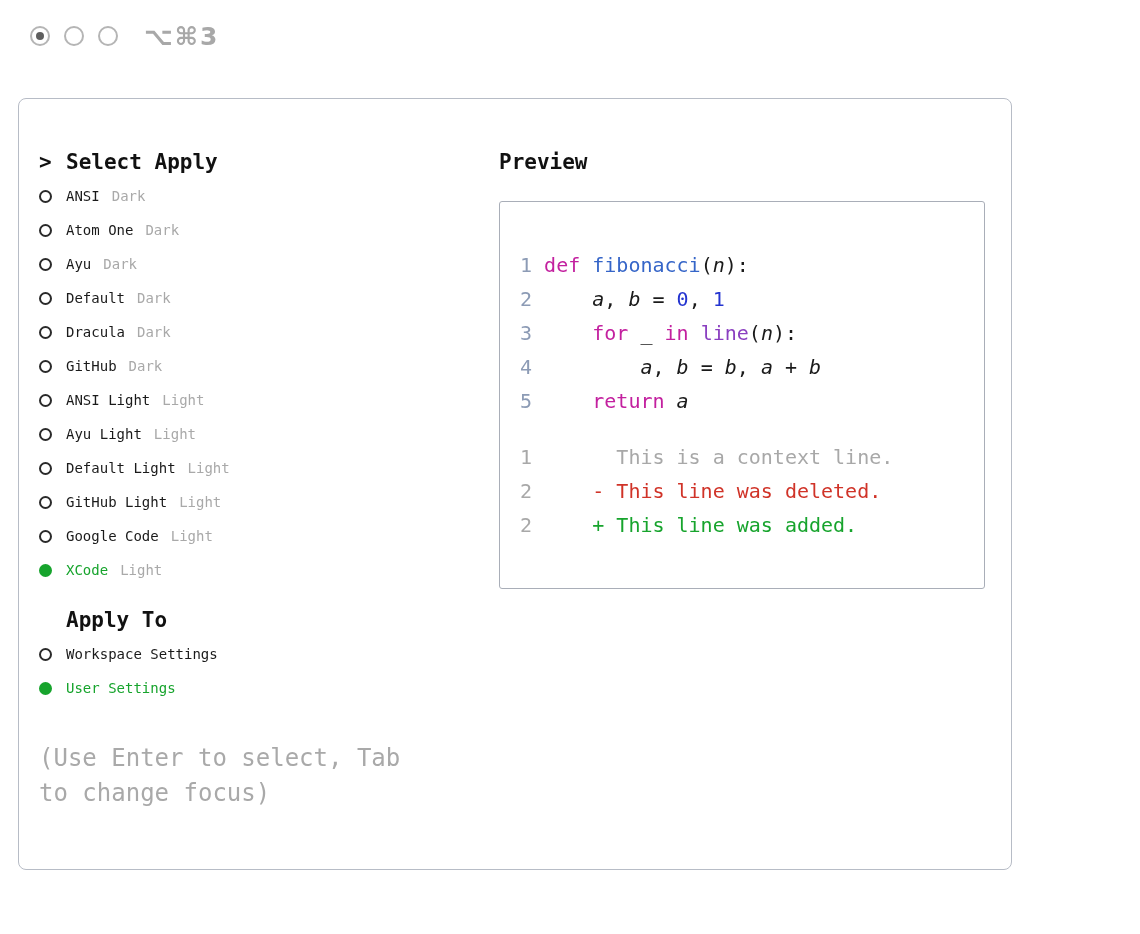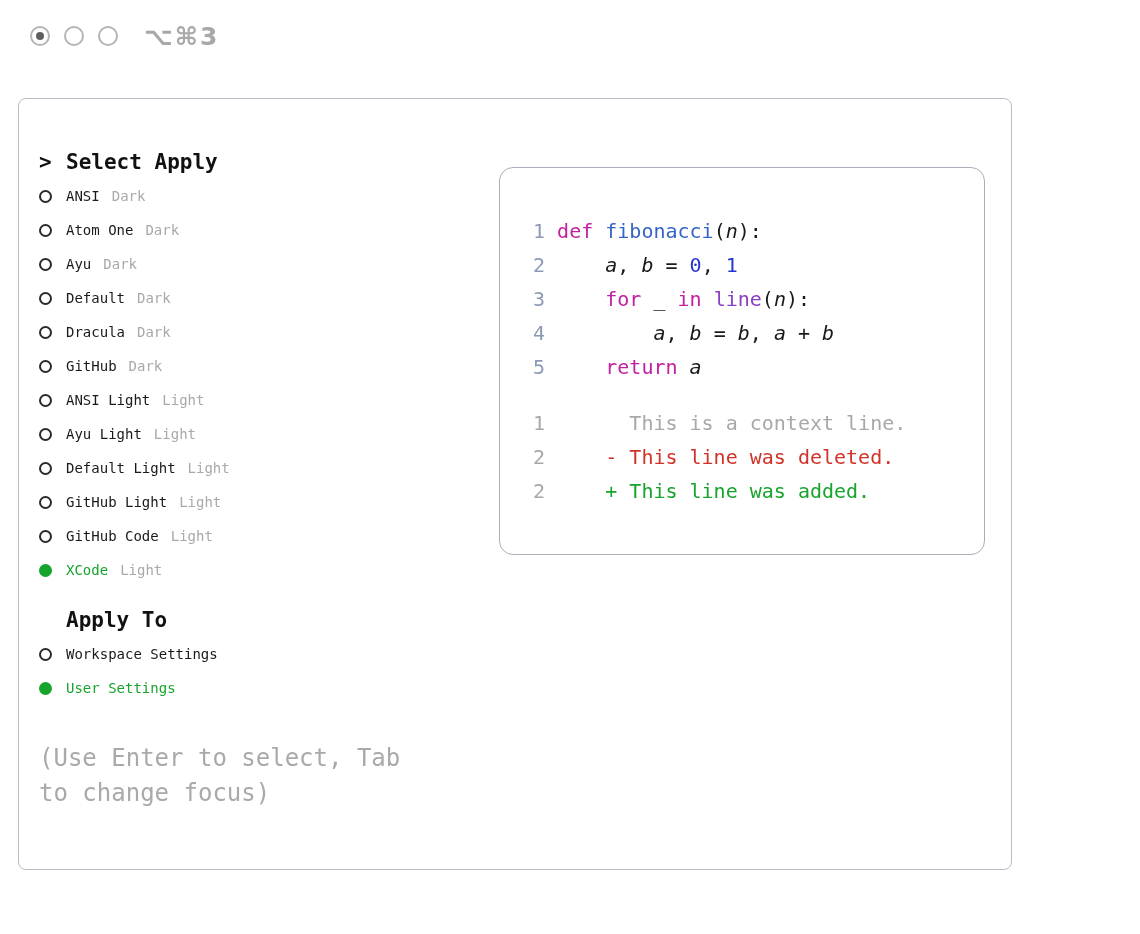--- a/index.html
+++ b/index.html
@@ -37,21 +37,21 @@
   .radio{width:13px;height:13px;border:2px solid #2a2a2a;border-radius:50%;}
   .radio.on{background:var(--green);border-color:var(--green);}
   .t-name{color:var(--text);}
   .selected .t-name{color:var(--green);}
   .t-variant{color:var(--muted);margin-left:12px;}
   .apply-title{margin-top:16px;}
   .hint{margin-top:36px;color:var(--muted);font-size:24px;line-height:35px;max-width:400px;}
 
   
   .preview-title{font-size:21px;font-weight:bold;height:34px;display:flex;align-items:center;color:#111;}
-  .preview-box{margin-top:22px;border:1px solid #a9aeb8;border-radius:14px;padding:46px 16px 46px 33px;}
+  .preview-box{margin-top:22px;border:1px solid #a9aeb8;border-radius:3px;padding:46px 16px 46px 20px;}
   .code-line,.diff-line{white-space:pre;line-height:34px;font-size:20px;height:34px;}
   .ln{color:var(--line-number);}
   .tok-plain{color:var(--text);}
   .tok-kw{color:var(--keyword);}
   .tok-fn{color:var(--function);}
   .tok-builtin{color:var(--builtin);}
   .tok-num{color:var(--number);}
   .tok-var{color:var(--text);font-style:italic;}
   .diff-block{margin-top:22px;}
   .diff-ln{color:#a8a8a8;}
@@ -83,38 +83,39 @@
         <div class="list-row"><span class="lead"><span class="radio"></span></span><span class="t-name">ANSI</span><span class="t-variant">Dark</span></div>
         <div class="list-row"><span class="lead"><span class="radio"></span></span><span class="t-name">Atom One</span><span class="t-variant">Dark</span></div>
         <div class="list-row"><span class="lead"><span class="radio"></span></span><span class="t-name">Ayu</span><span class="t-variant">Dark</span></div>
         <div class="list-row"><span class="lead"><span class="radio"></span></span><span class="t-name">Default</span><span class="t-variant">Dark</span></div>
         <div class="list-row"><span class="lead"><span class="radio"></span></span><span class="t-name">Dracula</span><span class="t-variant">Dark</span></div>
         <div class="list-row"><span class="lead"><span class="radio"></span></span><span class="t-name">GitHub</span><span class="t-variant">Dark</span></div>
         <div class="list-row"><span class="lead"><span class="radio"></span></span><span class="t-name">ANSI Light</span><span class="t-variant">Light</span></div>
         <div class="list-row"><span class="lead"><span class="radio"></span></span><span class="t-name">Ayu Light</span><span class="t-variant">Light</span></div>
         <div class="list-row"><span class="lead"><span class="radio"></span></span><span class="t-name">Default Light</span><span class="t-variant">Light</span></div>
         <div class="list-row"><span class="lead"><span class="radio"></span></span><span class="t-name">GitHub Light</span><span class="t-variant">Light</span></div>
-        <div class="list-row"><span class="lead"><span class="radio"></span></span><span class="t-name">GitHub Code</span><span class="t-variant">Light</span></div>
+        <div class="list-row"><span class="lead"><span class="radio"></span></span><span class="t-name">Google Code</span><span class="t-variant">Light</span></div>
         <div class="list-row selected"><span class="lead"><span class="radio on"></span></span><span class="t-name">XCode</span><span class="t-variant">Light</span></div>
       </div>
 
     <div class="list-row title-row apply-title">
       <span class="lead"></span>
       <span>Apply To</span>
     </div>
 
     <div>
         <div class="list-row"><span class="lead"><span class="radio"></span></span><span class="t-name">Workspace Settings</span></div>
         <div class="list-row selected"><span class="lead"><span class="radio on"></span></span><span class="t-name">User Settings</span></div>
       </div>
 
     <div class="hint">(Use Enter to select, Tab to change focus)</div>
   </div>
 
   <div class="right-col">
+    <div class="preview-title">Preview</div>
     <div class="preview-box">
       <div>
           <div class="code-line"><span class="ln">1 </span><span class="tok-kw">def</span><span class="tok-plain"> </span><span class="tok-fn">fibonacci</span><span class="tok-plain">(</span><span class="tok-var">n</span><span class="tok-plain">):</span></div>
           <div class="code-line"><span class="ln">2 </span><span class="tok-plain">    </span><span class="tok-var">a</span><span class="tok-plain">, </span><span class="tok-var">b</span><span class="tok-plain"> = </span><span class="tok-num">0</span><span class="tok-plain">, </span><span class="tok-num">1</span></div>
           <div class="code-line"><span class="ln">3 </span><span class="tok-plain">    </span><span class="tok-kw">for</span><span class="tok-plain"> _ </span><span class="tok-kw">in</span><span class="tok-plain"> </span><span class="tok-builtin">line</span><span class="tok-plain">(</span><span class="tok-var">n</span><span class="tok-plain">):</span></div>
           <div class="code-line"><span class="ln">4 </span><span class="tok-plain">        </span><span class="tok-var">a</span><span class="tok-plain">, </span><span class="tok-var">b</span><span class="tok-plain"> = </span><span class="tok-var">b</span><span class="tok-plain">, </span><span class="tok-var">a</span><span class="tok-plain"> + </span><span class="tok-var">b</span></div>
           <div class="code-line"><span class="ln">5 </span><span class="tok-plain">    </span><span class="tok-kw">return</span><span class="tok-plain"> </span><span class="tok-var">a</span></div>
         </div>
       <div class="diff-block">
           <div class="diff-line context"><span class="diff-ln">1</span><span class="diff-body">       This is a context line.</span></div>

